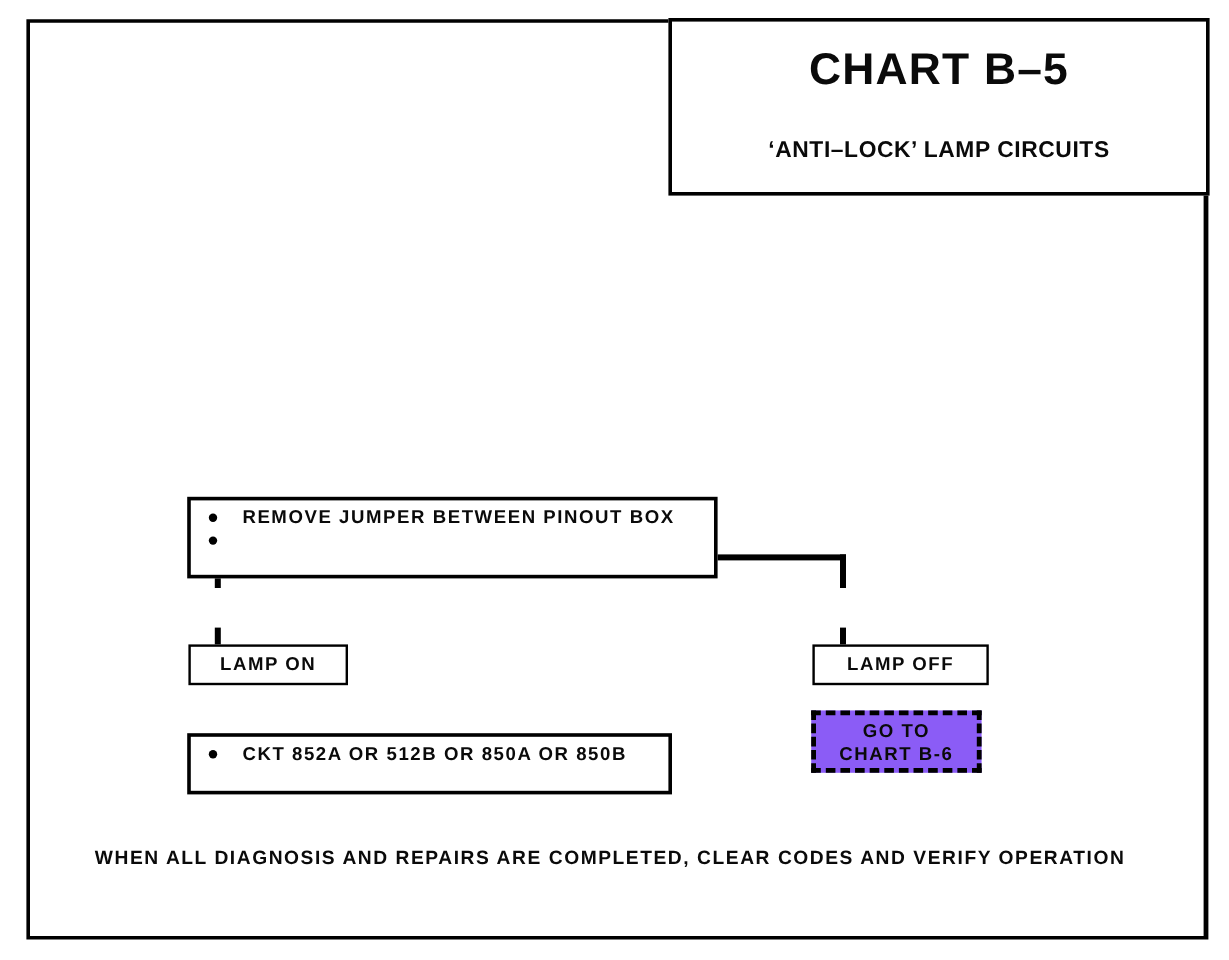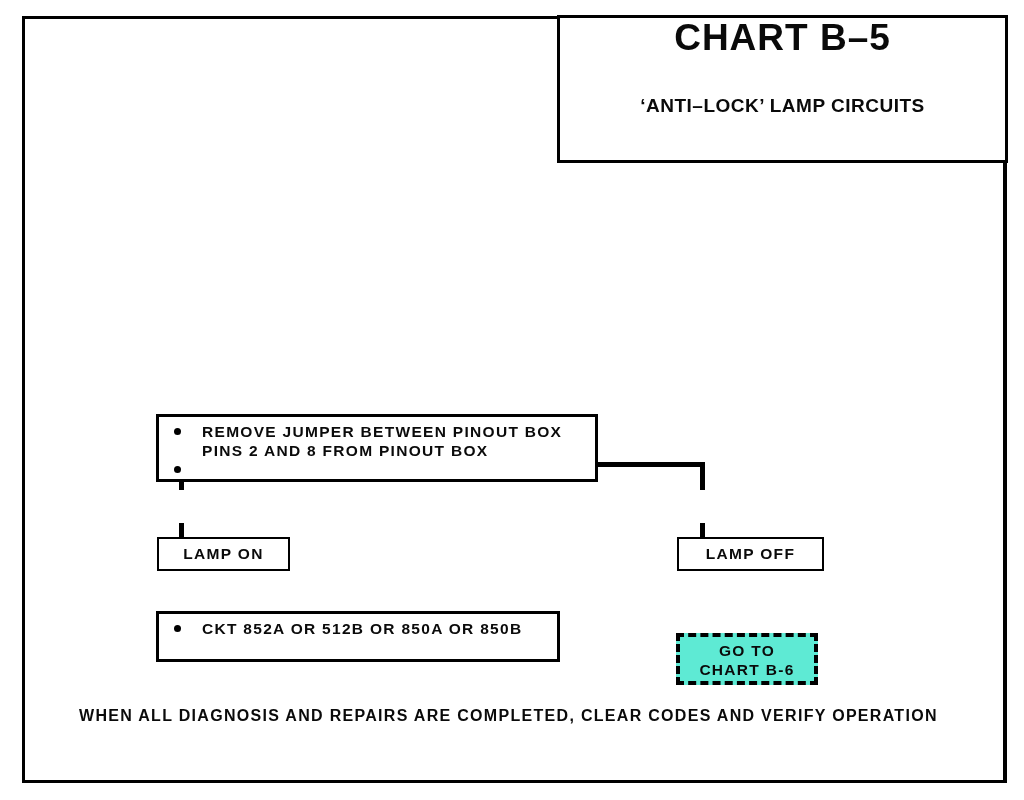--- a/index.html
+++ b/index.html
@@ -18,21 +18,21 @@
     background:transparent;
   }
 
   
   #title-box{
     left:557px;top:15px;width:451px;height:148px;
     border:3px solid #000;background:#fff;
     text-align:center;z-index:3;
   }
   .doc-title{
-    font-size:37px;font-weight:bold;letter-spacing:1px;line-height:40px;
+    margin-top:20px;font-size:37px;font-weight:bold;letter-spacing:1px;line-height:40px;
   }
   .doc-subtitle{
     margin-top:33px;font-size:19px;font-weight:bold;letter-spacing:0.5px;line-height:29px;
   }
 
   
   .fc-text{
     font-weight:bold;font-size:15.5px;letter-spacing:1.3px;line-height:19px;color:#0a0a0a;margin-top:48px;
   }
   #decision-box{
@@ -43,22 +43,22 @@
     left:156px;top:563px;width:404px;height:51px;
     border:3px solid #000;background:#fff;padding-top:5px;
   }
   .label-box{
     height:34px;border:2px solid #000;background:#fff;
     text-align:center;line-height:30px;
   }
   #lamp-on-box{left:157px;top:489px;width:133px;}
   #lamp-off-box{left:677px;top:489px;width:147px;}
   #goto-box{
-    left:676px;top:585px;width:142px;height:52px;
-    border:4px dashed #000;background:#5eead4;
+    left:676px;top:544px;width:142px;height:52px;
+    border:4px dashed #000;background:#8b5cf6;
     text-align:center;padding-top:4px;
   }
 
   
   .brow{display:flex;align-items:flex-start;}
   .bullet{
     width:7px;height:7px;border-radius:50%;background:#000;
     margin:6px 0 0 15px;flex:none;
   }
   .btext{margin-left:21px;}
@@ -92,21 +92,20 @@
 <div id="conn-h1" class="abs line"></div>
 <div id="conn-v2" class="abs line"></div>
 <div id="conn-v3" class="abs line"></div>
 <div id="conn-v4" class="abs line"></div>
 
 <div id="decision-box" class="abs fc-text">
   <div class="brow">
     <span class="bullet"></span>
     <div class="btext">
       <div>REMOVE JUMPER BETWEEN PINOUT BOX</div>
-      <div>PINS 2 AND 8 FROM PINOUT BOX</div>
     </div>
   </div>
   <div class="brow">
     <span class="bullet"></span>
   </div>
 </div>
 
 <div id="lamp-on-box" class="abs label-box fc-text">
   <span>LAMP ON</span>
 </div>

